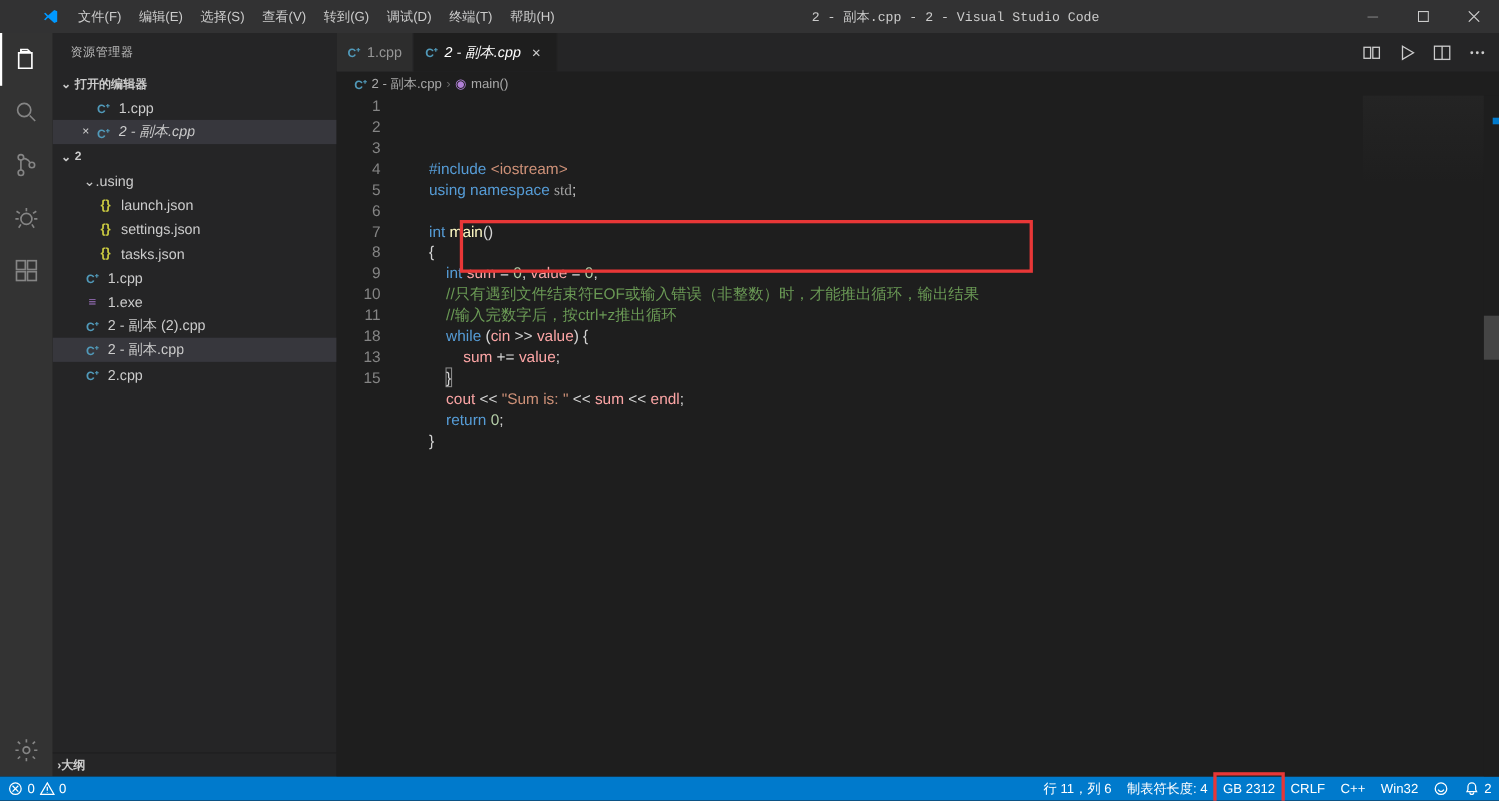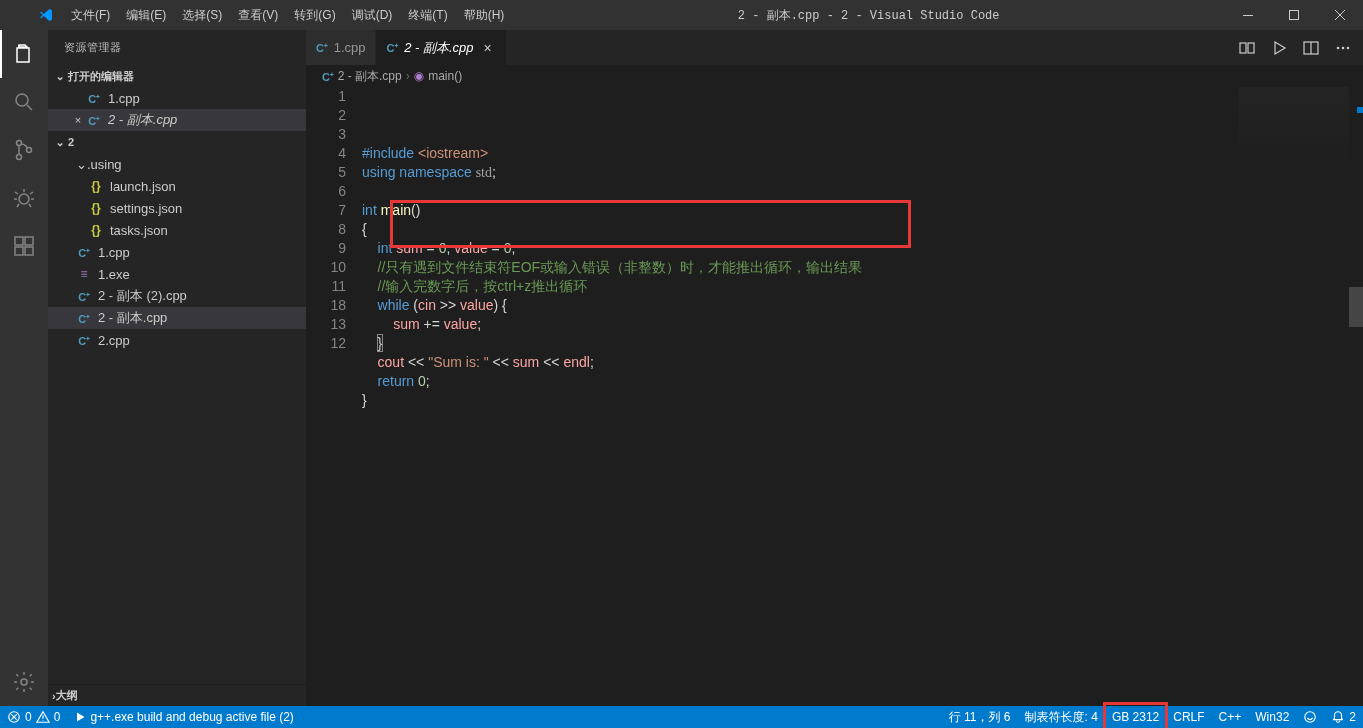--- a/index.html
+++ b/index.html
@@ -58,21 +58,21 @@
 
 .breadcrumbs { height: 22px; display: flex; align-items: center; padding-left: 16px; font-size: 12px; color: #a9a9a9; gap: 4px; }
 .breadcrumbs .bc-icon { color: #519aba; font-weight: 700; font-size: 11px; }
 .breadcrumbs .sep { color: #666; }
 .bc-cube { color: #b180d7; }
 
 
 .editor { flex: 1; display: flex; font-family: Consolas, "Courier New", monospace; font-size: 14px; line-height: 19px; position: relative; }
 .gutter { width: 56px; text-align: right; color: #858585; padding-right: 16px; user-select: none; }
 .gutter .ln { height: 19px; }
-.code { flex: 1; white-space: pre; color: #d4d4d4; position: relative; }
+.code { flex: 1; white-space: pre; color: #d4d4d4; position: relative; margin-left: 28px; }
 .code .line { height: 19px; }
 .highlight-box { position: absolute; border: 3px solid #e83737; pointer-events: none; }
 
 
 .kw { color: #569cd6; } 
 .type { color: #569cd6; }
 .ns { color: #a3a3a3; font-family: Liberation Serif, serif; }
 .fn { color: #fef9c3; }
 .str { color: #ce9178; }
 .num { color: #b5cea8; }
@@ -303,21 +303,21 @@
           <div class="ln">4</div>
           <div class="ln">5</div>
           <div class="ln">6</div>
           <div class="ln">7</div>
           <div class="ln">8</div>
           <div class="ln">9</div>
           <div class="ln">10</div>
           <div class="ln">11</div>
           <div class="ln">18</div>
           <div class="ln">13</div>
-          <div class="ln">12</div>
+          <div class="ln">15</div>
         </div>
       <div class="code" id="code">
         <div class="highlight-box" style="left:28px; top:113px; width:521px; height:48px;"></div>
       <div class="line"><span class="kw">#include </span><span class="str">&lt;iostream&gt;</span></div><div class="line"><span class="kw">using </span><span class="kw">namespace </span><span class="ns">std</span><span class="punct">;</span></div><div class="line"><span></span></div><div class="line"><span class="type">int </span><span class="fn">main</span><span class="punct">()</span></div><div class="line"><span class="punct">{</span></div><div class="line"><span>    </span><span class="type">int </span><span class="id">sum</span><span class="op"> = </span><span class="num">0</span><span class="punct">, </span><span class="id">value</span><span class="op"> = </span><span class="num">0</span><span class="punct">;</span></div><div class="line"><span>    </span><span class="cmt">//只有遇到文件结束符EOF或输入错误（非整数）时，才能推出循环，输出结果</span></div><div class="line"><span>    </span><span class="cmt">//输入完数字后，按ctrl+z推出循环</span></div><div class="line"><span>    </span><span class="kw">while </span><span class="punct">(</span><span class="id">cin</span><span class="op"> &gt;&gt; </span><span class="id">value</span><span class="punct">)</span><span class="punct"> {</span></div><div class="line"><span>        </span><span class="id">sum</span><span class="op"> += </span><span class="id">value</span><span class="punct">;</span></div><div class="line"><span>    </span><span class="punct brace-match">}</span></div><div class="line"><span>    </span><span class="id">cout</span><span class="op"> &lt;&lt; </span><span class="str">"Sum is: "</span><span class="op"> &lt;&lt; </span><span class="id">sum</span><span class="op"> &lt;&lt; </span><span class="id">endl</span><span class="punct">;</span></div><div class="line"><span>    </span><span class="kw">return </span><span class="num">0</span><span class="punct">;</span></div><div class="line"><span class="punct">}</span></div></div>
     </div>
 
     <div class="minimap"></div>
     <div class="scrollbar-v">
       <div class="ov-mark" style="top:20px;"></div>
       <div class="ov-mark" style="top:200px; height:40px; background:#454545; width:14px;"></div>
@@ -330,26 +330,20 @@
     <svg width="14" height="14" viewBox="0 0 16 16" fill="none" stroke="#fff" stroke-width="1.3">
         <circle cx="8" cy="8" r="6"></circle>
         <path d="M5 5l6 6M11 5l-6 6"></path>
       </svg>
     <span>0</span>
     <svg width="14" height="14" viewBox="0 0 16 16" fill="none" stroke="#fff" stroke-width="1.3">
         <path d="M8 2l7 12H1z"></path>
         <path d="M8 6v4M8 12v.5"></path>
       </svg>
     <span>0</span>
-  </div>
-  <div class="status-item">
-    <svg width="12" height="12" viewBox="0 0 16 16" fill="#fff">
-        <path d="M4 2l10 6-10 6z"></path>
-      </svg>
-    <span>g++.exe build and debug active file (2)</span>
   </div>
   <div class="status-spacer"></div>
   <div class="status-item">行 11，列 6</div>
   <div class="status-item">制表符长度: 4</div>
   <div class="status-item status-highlight">GB 2312</div>
   <div class="status-item">CRLF</div>
   <div class="status-item">C++</div>
   <div class="status-item">Win32</div>
   <div class="status-item">
     <svg width="14" height="14" viewBox="0 0 16 16" fill="none" stroke="#fff" stroke-width="1.3">

